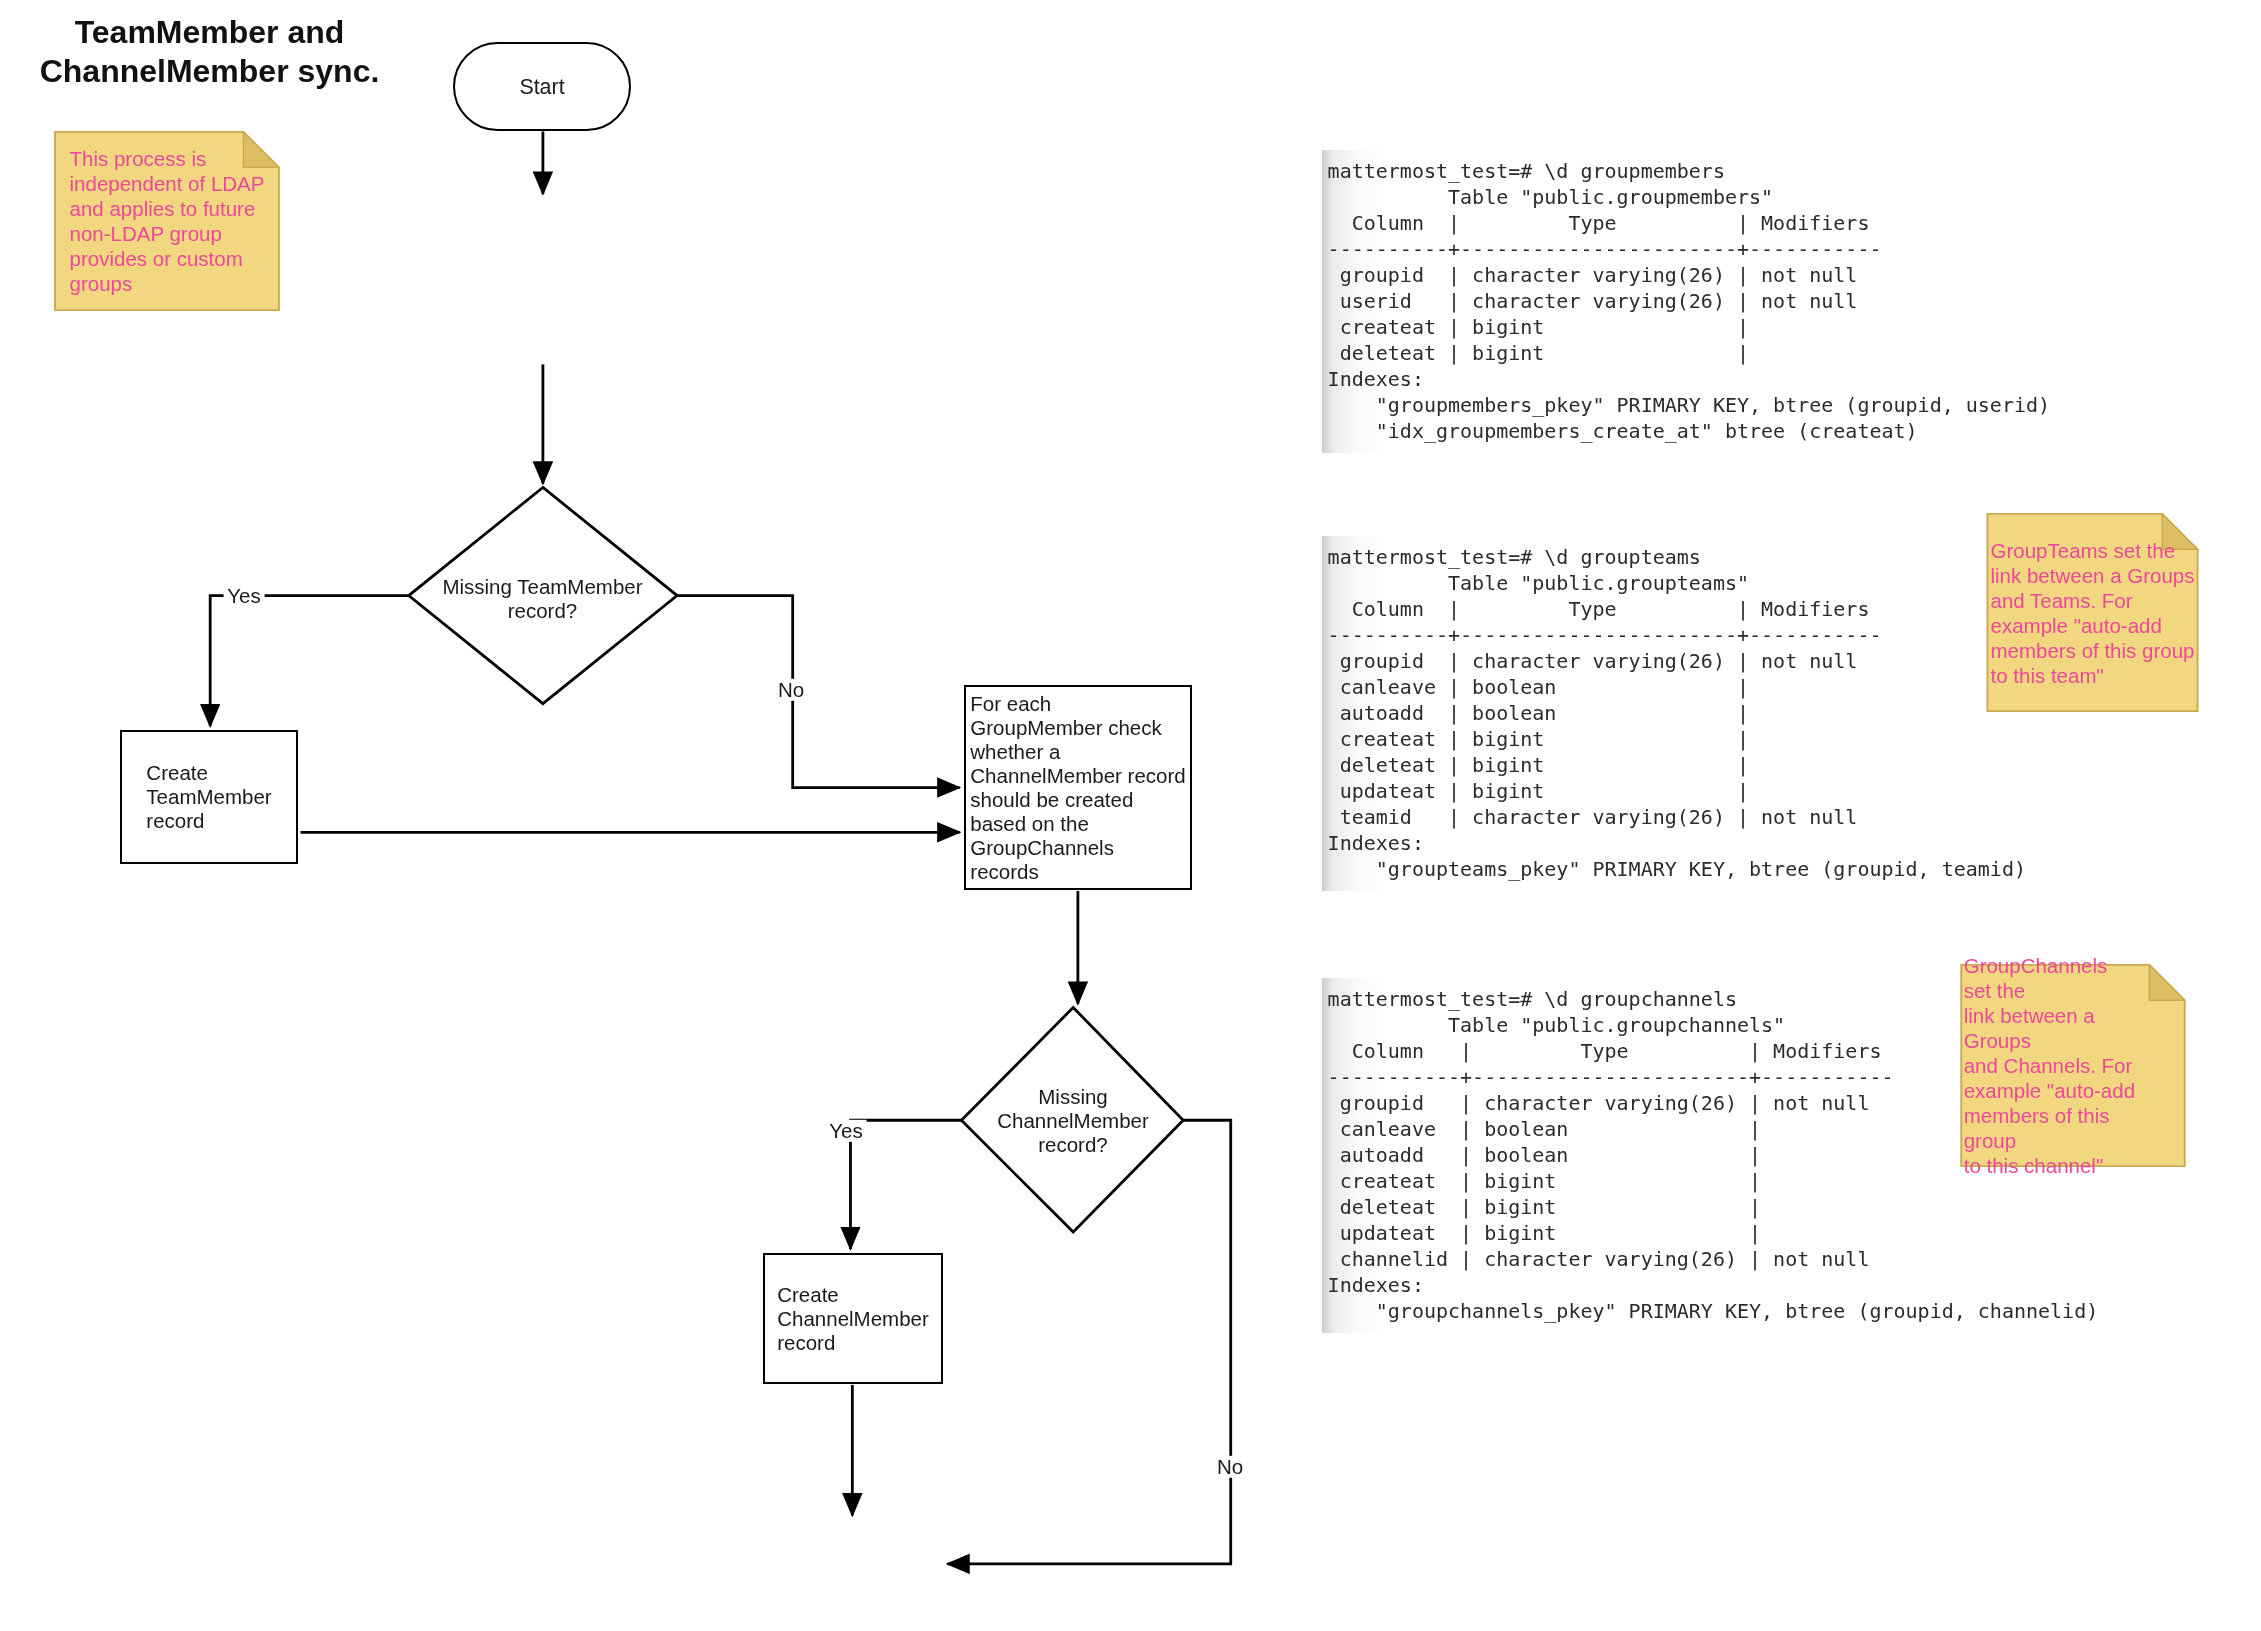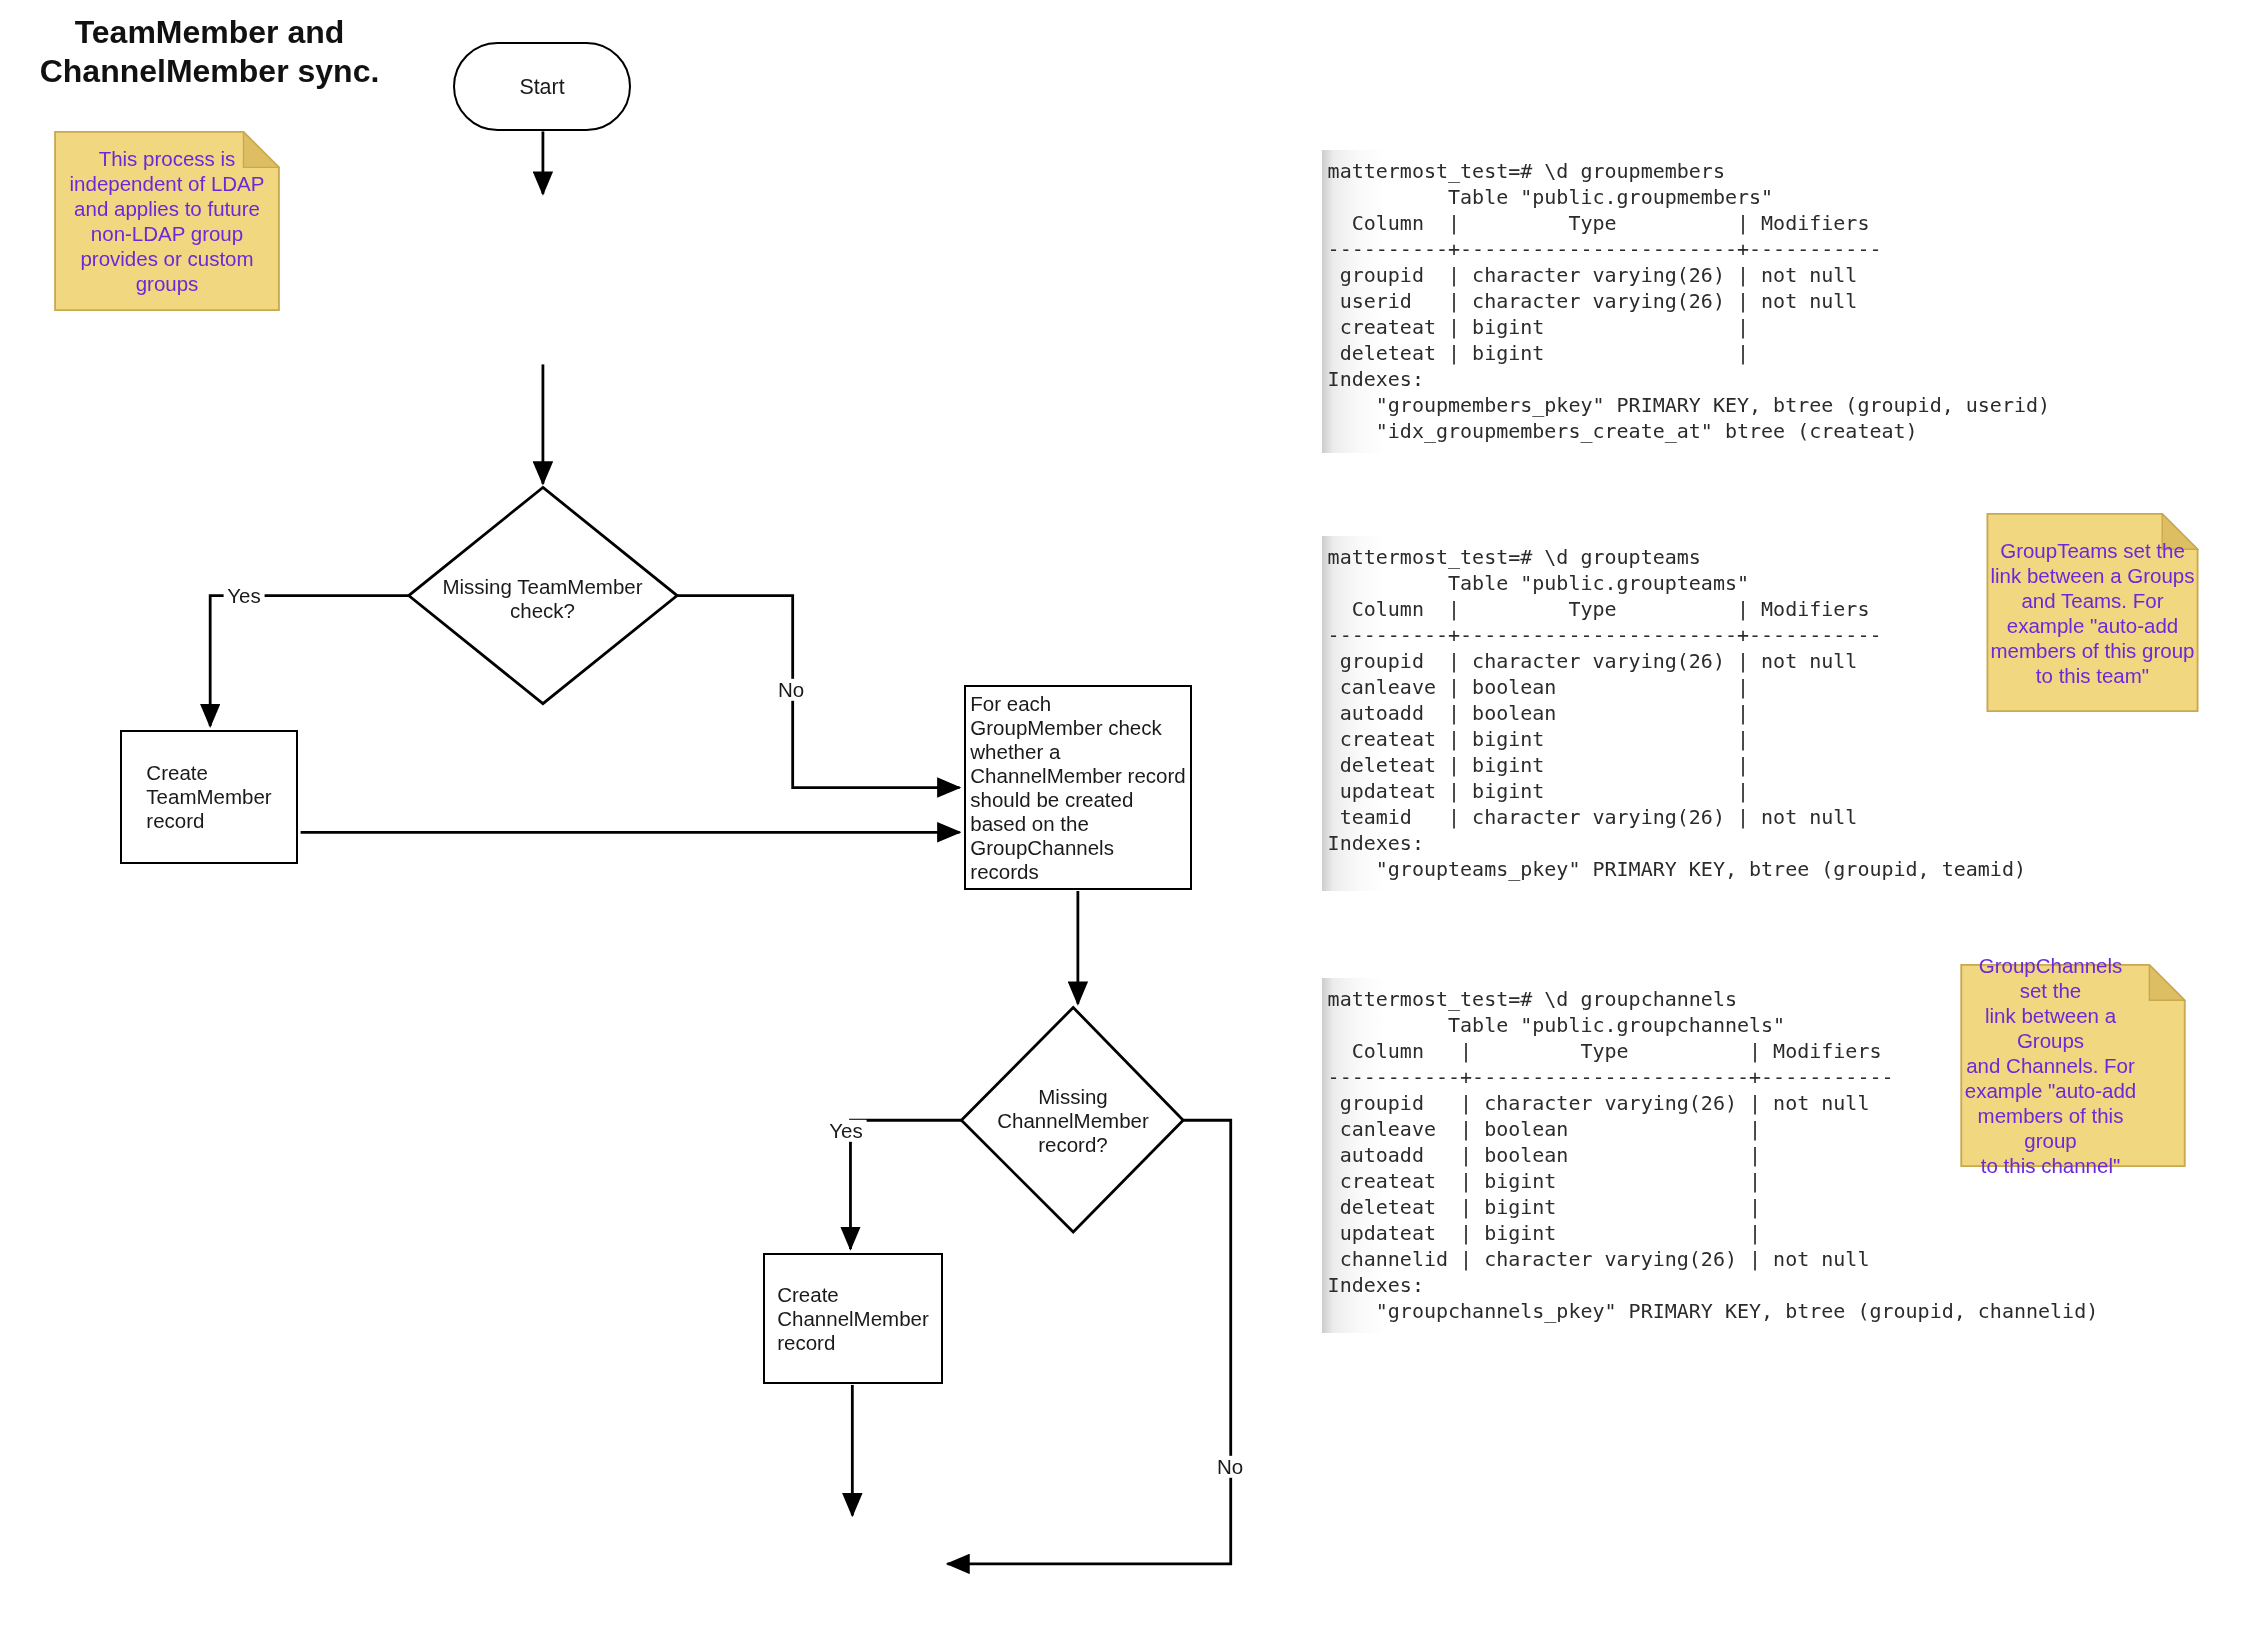--- a/index.html
+++ b/index.html
@@ -36,22 +36,22 @@
   .edge-label{
     position:absolute;transform:translate(-50%,-50%);
     background:#fff;padding:0 3.7px;font-size:20.5px;line-height:22.4px;
   }
 
   .sticky{position:absolute;}
   .sticky svg{position:absolute;left:0;top:0;}
   .sticky .sticky-text{
     position:absolute;left:0;top:0;right:0;bottom:0;
     display:flex;align-items:center;justify-content:center;
-    text-align:center;white-space:pre-line;
-    font-size:20.5px;line-height:25px;color:#6d28d9;padding:5.6px 3.7px;
+    text-align:left;white-space:pre-line;
+    font-size:20.5px;line-height:25px;color:#ec4899;padding:5.6px 3.7px;
     box-sizing:border-box;
   }
 
   .terminal{
     position:absolute;margin:8px;
     font-family:"DejaVu Sans Mono", monospace;
     font-size:20px;line-height:26px;color:#2b2b2b;
     white-space:pre;
     padding:7.5px 17px 9.3px 5.6px;
     background:linear-gradient(90deg,#cccccc 0px,#ececec 11.2px,#f9f9f9 35px,#ffffff 65px);
@@ -98,21 +98,21 @@
 and applies to future
 non-LDAP group
 provides or custom
 groups</div>
   </div>
 
   <div class="shape terminator" style="left:453px;top:42px;width:178px;height:89px;font-size:21.4px;">Start</div>
 
 
   <div class="diamond-label" style="left:412px;top:575px;width:261px;height:48px;">Missing TeamMember
-check?</div>
+record?</div>
 
   <div class="shape" style="left:120px;top:730px;width:178px;height:134px;">Create
 TeamMember
 record</div>
 
   <div class="shape" style="left:964px;top:685px;width:228px;height:205px;">For each
 GroupMember check
 whether a
 ChannelMember record
 should be created

